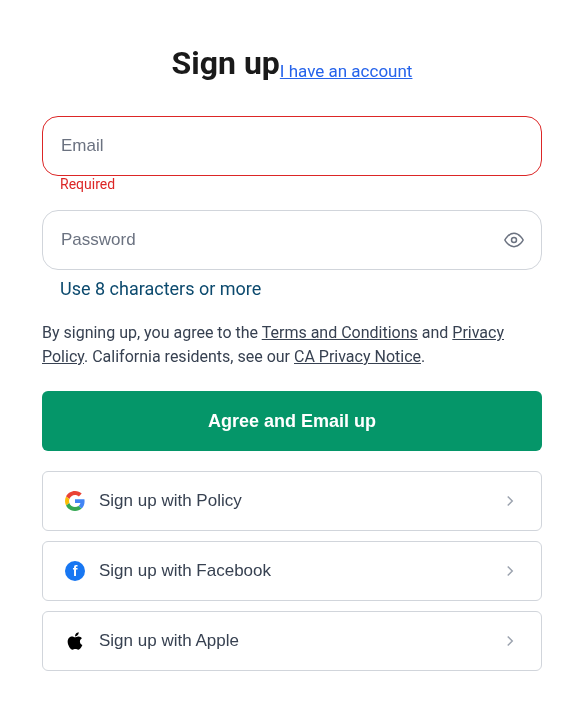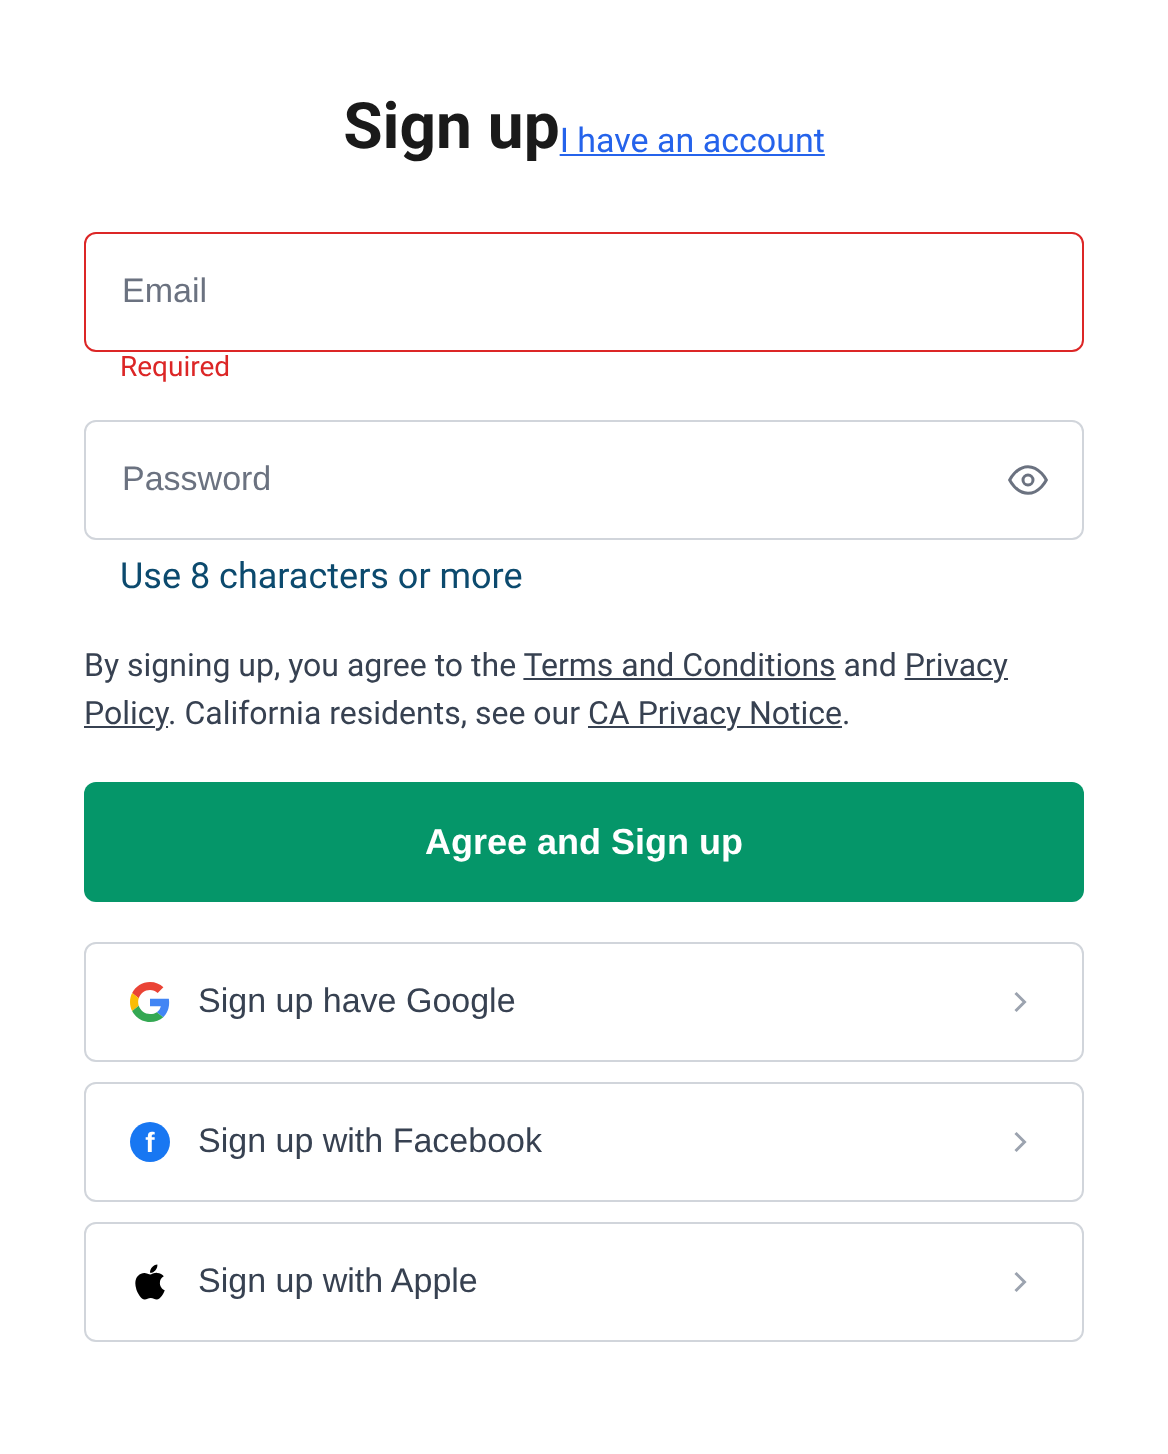--- a/index.html
+++ b/index.html
@@ -39,21 +39,21 @@
       margin-bottom: 18px;
     }
     .input-wrap {
       position: relative;
     }
     .input {
       width: 100%;
       height: 60px;
       padding: 0 18px;
       border: 1px solid #d1d5db;
-      border-radius: 6px;
+      border-radius: 16px;
       font-size: 17px;
       color: #374151;
       outline: none;
       background: #fff;
     }
     .input.error {
       border-color: #dc2626;
     }
     .input::placeholder {
       color: #6b7280;
@@ -177,32 +177,32 @@
       </span>
     </div>
     <div class="hint">Use 8 characters or more</div>
   </div>
 
 
   <p class="agreement">
     <span>By signing up, you agree to the </span><a>Terms and Conditions</a><span> and </span><a>Privacy Policy</a><span>. California residents, see our </span><a>CA Privacy Notice</a><span>.</span>
   </p>
 
-  <button class="primary-btn">Agree and Sign up</button>
+  <button class="primary-btn">Agree and Email up</button>
 
   <button class="social-btn">
     <span class="social-icon">
       <svg width="20" height="20" viewBox="0 0 48 48">
         <path fill="#EA4335" d="M24 9.5c3.54 0 6.71 1.22 9.21 3.6l6.85-6.85C35.9 2.38 30.47 0 24 0 14.62 0 6.51 5.38 2.56 13.22l7.98 6.19C12.43 13.72 17.74 9.5 24 9.5z"></path>
         <path fill="#4285F4" d="M46.98 24.55c0-1.57-.15-3.09-.38-4.55H24v9.02h12.94c-.58 2.96-2.26 5.48-4.78 7.18l7.73 6c4.51-4.18 7.09-10.36 7.09-17.65z"></path>
         <path fill="#FBBC05" d="M10.53 28.59c-.48-1.45-.76-2.99-.76-4.59s.27-3.14.76-4.59l-7.98-6.19C.92 16.46 0 20.12 0 24c0 3.88.92 7.54 2.56 10.78l7.97-6.19z"></path>
         <path fill="#34A853" d="M24 48c6.48 0 11.93-2.13 15.89-5.81l-7.73-6c-2.15 1.45-4.92 2.3-8.16 2.3-6.26 0-11.57-4.22-13.47-9.91l-7.98 6.19C6.51 42.62 14.62 48 24 48z"></path>
       </svg>
     </span>
-    <span class="social-label">Sign up have Google</span>
+    <span class="social-label">Sign up with Policy</span>
     <span class="chevron">
       <svg width="18" height="18" viewBox="0 0 24 24" fill="none" stroke="currentColor" stroke-width="2">
           <polyline points="9 18 15 12 9 6"></polyline>
         </svg>
     </span>
   </button>
 
   <button class="social-btn">
     <span class="social-icon">
       <span class="fb-circle">f</span>

